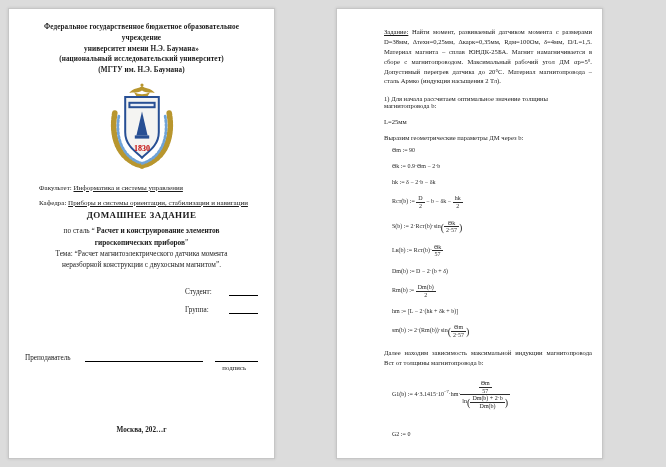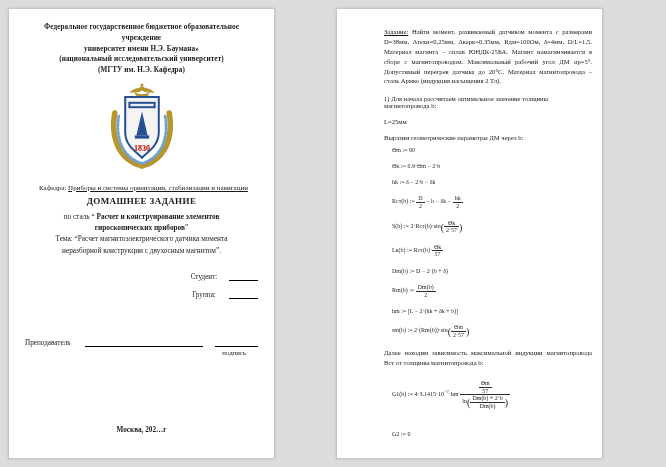--- a/index.html
+++ b/index.html
@@ -26,21 +26,21 @@
   .lp-inner{position:relative;height:100%;padding:13px 16px 0 16px;box-sizing:border-box;}
   .uni-header{font-weight:bold;font-size:7.2px;line-height:1.5;text-align:center;letter-spacing:.1px;}
   .emblem-wrap{text-align:center;margin-top:5px;}
   .faculty-block{margin-top:8px;margin-left:14px;font-size:7px;line-height:2.1;}
   .u-val{text-decoration:underline;}
   .hw-title{text-align:center;font-weight:bold;font-size:9px;letter-spacing:.4px;}
   .course-line{margin-top:5px;text-align:center;font-size:7.3px;line-height:1.55;padding:0 18px;}
   .course-name{font-weight:bold;}
   .theme-line{text-align:center;font-size:7.3px;line-height:1.55;padding:0 22px;}
   .student-block{margin-top:16px;font-size:7.2px;}
-  .student-row{display:flex;align-items:flex-end;margin-left:160px;margin-bottom:9px;text-align:center;}
+  .student-row{display:flex;align-items:flex-end;margin-left:160px;margin-bottom:9px;}
   .student-row .lbl{width:38px;flex:none;}
   .student-row .line{flex:1;border-bottom:1px solid #000;height:8px;margin-left:6px;}
   .teacher-block{margin-top:16px;font-size:7.2px;}
   .teacher-row{display:flex;align-items:flex-end;}
   .teacher-row .lbl{flex:none;margin-top:24px;}
   .teacher-row .line-long{width:128px;border-bottom:1px solid #000;height:8px;margin-left:14px;}
   .teacher-row .line-short{width:46px;border-bottom:1px solid #000;height:8px;margin-left:12px;}
   .sign-caption{font-size:6.8px;text-align:right;margin-top:2px;padding-right:12px;}
   .city-line{position:absolute;bottom:24px;left:0;right:0;text-align:center;font-size:7.2px;font-weight:bold;}
 
@@ -65,21 +65,21 @@
 </head>
 <body>
 
 <div class="page page-left">
   <div class="lp-inner">
 
     <div class="uni-header">
       <div>Федеральное государственное бюджетное образовательное учреждение</div>
       <div>университет имени Н.Э. Баумана»</div>
       <div>(национальный исследовательский университет)</div>
-      <div>(МГТУ им. Н.Э. Кафедра)</div>
+      <div>(МГТУ им. Н.Э. Баумана)</div>
     </div>
 
     <div class="emblem-wrap">
       <svg width="80" height="88" viewBox="0 0 100 110">
 
         <path d="M50,6 c-3,4 -11,2 -16,9 c7,-2 10,1 16,-3 c6,4 9,1 16,3 c-5,-7 -13,-5 -16,-9 z" fill="#b8962e"></path>
         <circle cx="50" cy="5" r="2" fill="#b8962e"></circle>
         <path d="M40,14 q10,5 20,0 l-3,5 q-7,3 -14,0 z" fill="#b8962e"></path>
 
         <path d="M50,106 C24,100 10,74 16,40" fill="none" stroke="#b8962e" stroke-width="7" stroke-dasharray="3 2" stroke-linecap="round"></path>
@@ -93,20 +93,24 @@
         <rect x="35.5" y="28.5" width="29" height="3" fill="#e8edf6"></rect>
 
         <path d="M50,38 L57,68 H43 Z" fill="#274f94"></path>
         <rect x="41" y="68" width="18" height="4" fill="#274f94"></rect>
 
         <text x="50" y="87" text-anchor="middle" font-size="10" font-weight="bold" fill="#c00000" font-family="Liberation Serif, serif">1830</text>
       </svg>
     </div>
 
     <div class="faculty-block">
+      <div>
+        <span>Факультет:</span>
+        <span class="u-val">Информатика и системы управления</span>
+      </div>
       <div>
         <span>Кафедра:</span>
         <span class="u-val">Приборы и системы ориентации, стабилизации и навигации</span>
       </div>
     </div>
 
     <div class="hw-title">ДОМАШНЕЕ ЗАДАНИЕ</div>
 
     <div class="course-line">
       <span>по сталь “ </span><span class="course-name">Расчет и конструирование элементов гироскопических приборов</span><span>”</span>

